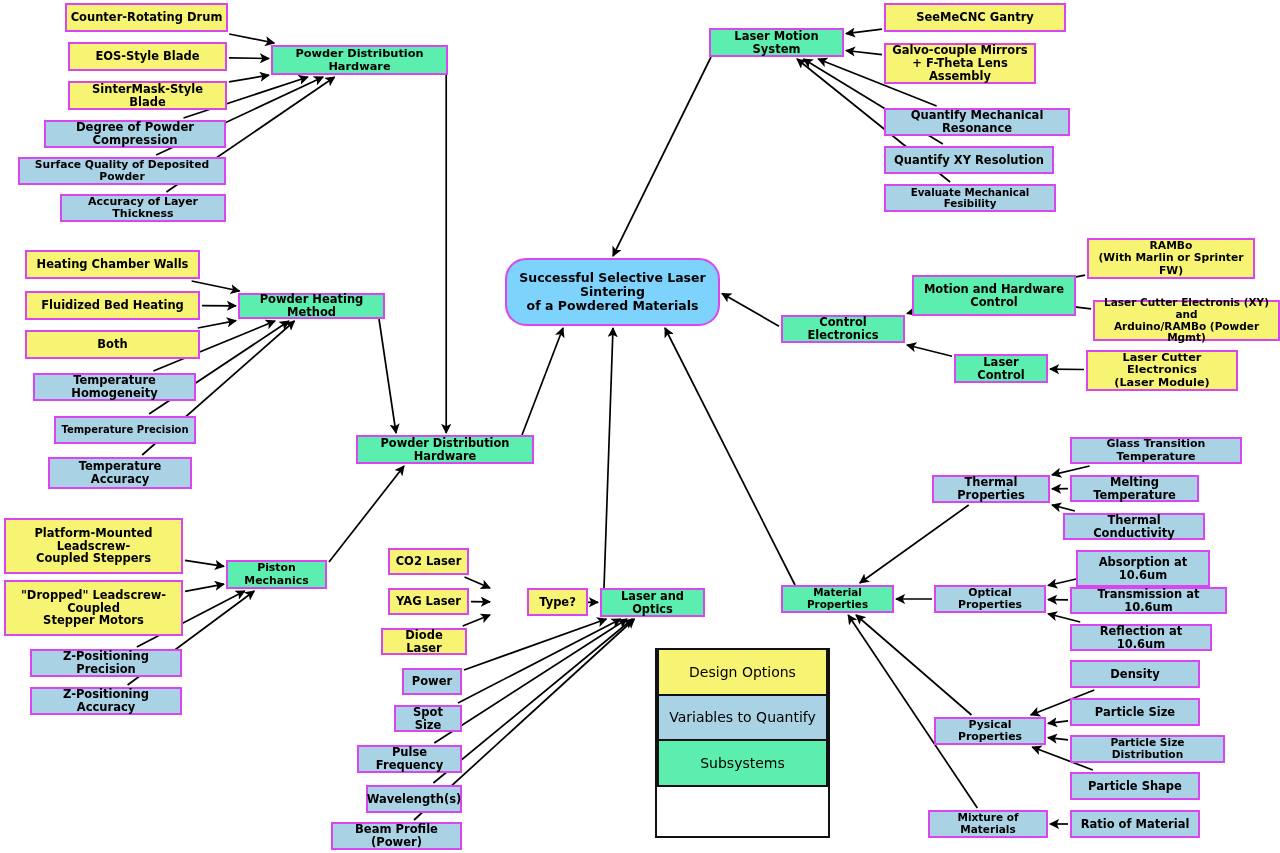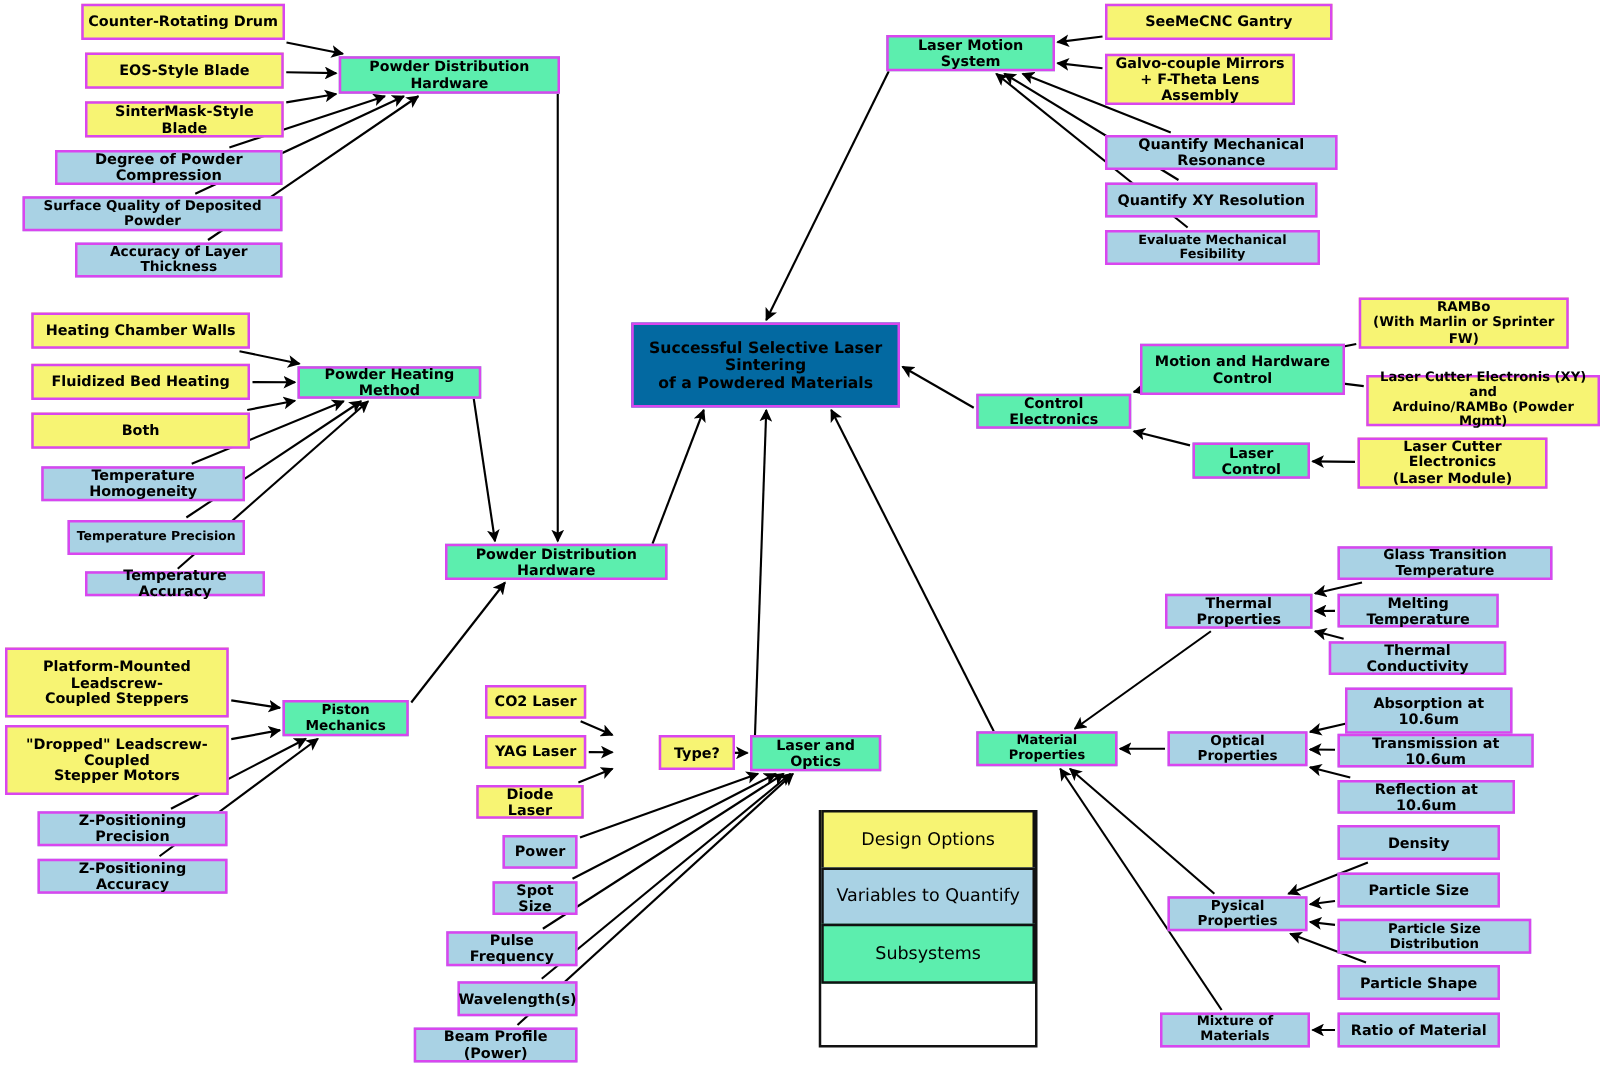--- a/index.html
+++ b/index.html
@@ -24,21 +24,21 @@
     color:#000000;
     font-weight:bold;
     line-height:1.12;
     white-space:pre-line;
     padding:1px 3px;
     z-index:5;
   }
   .design{background:#f7f473;}
   .variable{background:#a9d2e4;}
   .subsystem{background:#5ceeae;}
-  .goal{background:#0369a1;font-size:12.5px;}
+  .goal{background:#7dd3fc;font-size:12.5px;border-radius:21px;}
   .plain{background:#ffffff;font-weight:normal;}
   .key-box{
     position:absolute;
     box-sizing:border-box;
     border:2px solid #111;
     background:#ffffff;
     z-index:6;
   }
   .key-row{
     box-sizing:border-box;
@@ -127,21 +127,21 @@
       <div class="node design" style="left: 68px; top: 81px; width: 159px; height: 29px; font-size: 11.5px;">SinterMask-Style Blade</div>
       <div class="node variable" style="left: 44px; top: 120px; width: 182px; height: 28px; font-size: 11.6829px;">Degree of Powder Compression</div>
       <div class="node variable" style="left: 18px; top: 157px; width: 208px; height: 28px; font-size: 10.7429px;">Surface Quality of Deposited Powder</div>
       <div class="node variable" style="left: 60px; top: 194px; width: 166px; height: 28px; font-size: 11.0015px;">Accuracy of Layer Thickness</div>
       <div class="node subsystem" style="left: 271px; top: 45px; width: 177px; height: 30px; font-size: 11.3471px;">Powder Distribution Hardware</div>
       <div class="node design" style="left: 25px; top: 250px; width: 175px; height: 29px; font-size: 11.5px;">Heating Chamber Walls</div>
       <div class="node design" style="left: 25px; top: 291px; width: 175px; height: 29px; font-size: 11.5px;">Fluidized Bed Heating</div>
       <div class="node design" style="left: 25px; top: 330px; width: 175px; height: 29px; font-size: 11.5px;">Both</div>
       <div class="node variable" style="left: 33px; top: 373px; width: 163px; height: 28px; font-size: 11.5px;">Temperature Homogeneity</div>
       <div class="node variable" style="left: 54px; top: 416px; width: 142px; height: 28px; font-size: 10px;">Temperature Precision</div>
-      <div class="node variable" style="left: 68px; top: 457px; width: 144px; height: 20px; font-size: 11.5px;">Temperature Accuracy</div>
+      <div class="node variable" style="left: 48px; top: 457px; width: 144px; height: 32px; font-size: 11.5px;">Temperature Accuracy</div>
       <div class="node subsystem" style="left: 238px; top: 293px; width: 147px; height: 26px; font-size: 11.5px;">Powder Heating Method</div>
       <div class="node subsystem" style="left: 356px; top: 435px; width: 178px; height: 29px; font-size: 11.4143px;">Powder Distribution Hardware</div>
       <div class="node design" style="left: 4px; top: 518px; width: 179px; height: 56px; font-size: 11.5px;">Platform-Mounted Leadscrew-
 Coupled Steppers</div>
       <div class="node design" style="left: 4px; top: 580px; width: 179px; height: 56px; font-size: 11.5px;">"Dropped" Leadscrew-Coupled
 Stepper Motors</div>
       <div class="node variable" style="left: 30px; top: 649px; width: 152px; height: 28px; font-size: 11.5px;">Z-Positioning Precision</div>
       <div class="node variable" style="left: 30px; top: 687px; width: 152px; height: 28px; font-size: 11.5px;">Z-Positioning Accuracy</div>
       <div class="node subsystem" style="left: 226px; top: 560px; width: 101px; height: 29px; font-size: 10.9275px;">Piston Mechanics</div>
       <div class="node design" style="left: 388px; top: 548px; width: 81px; height: 27px; font-size: 11.5px;">CO2 Laser</div>

